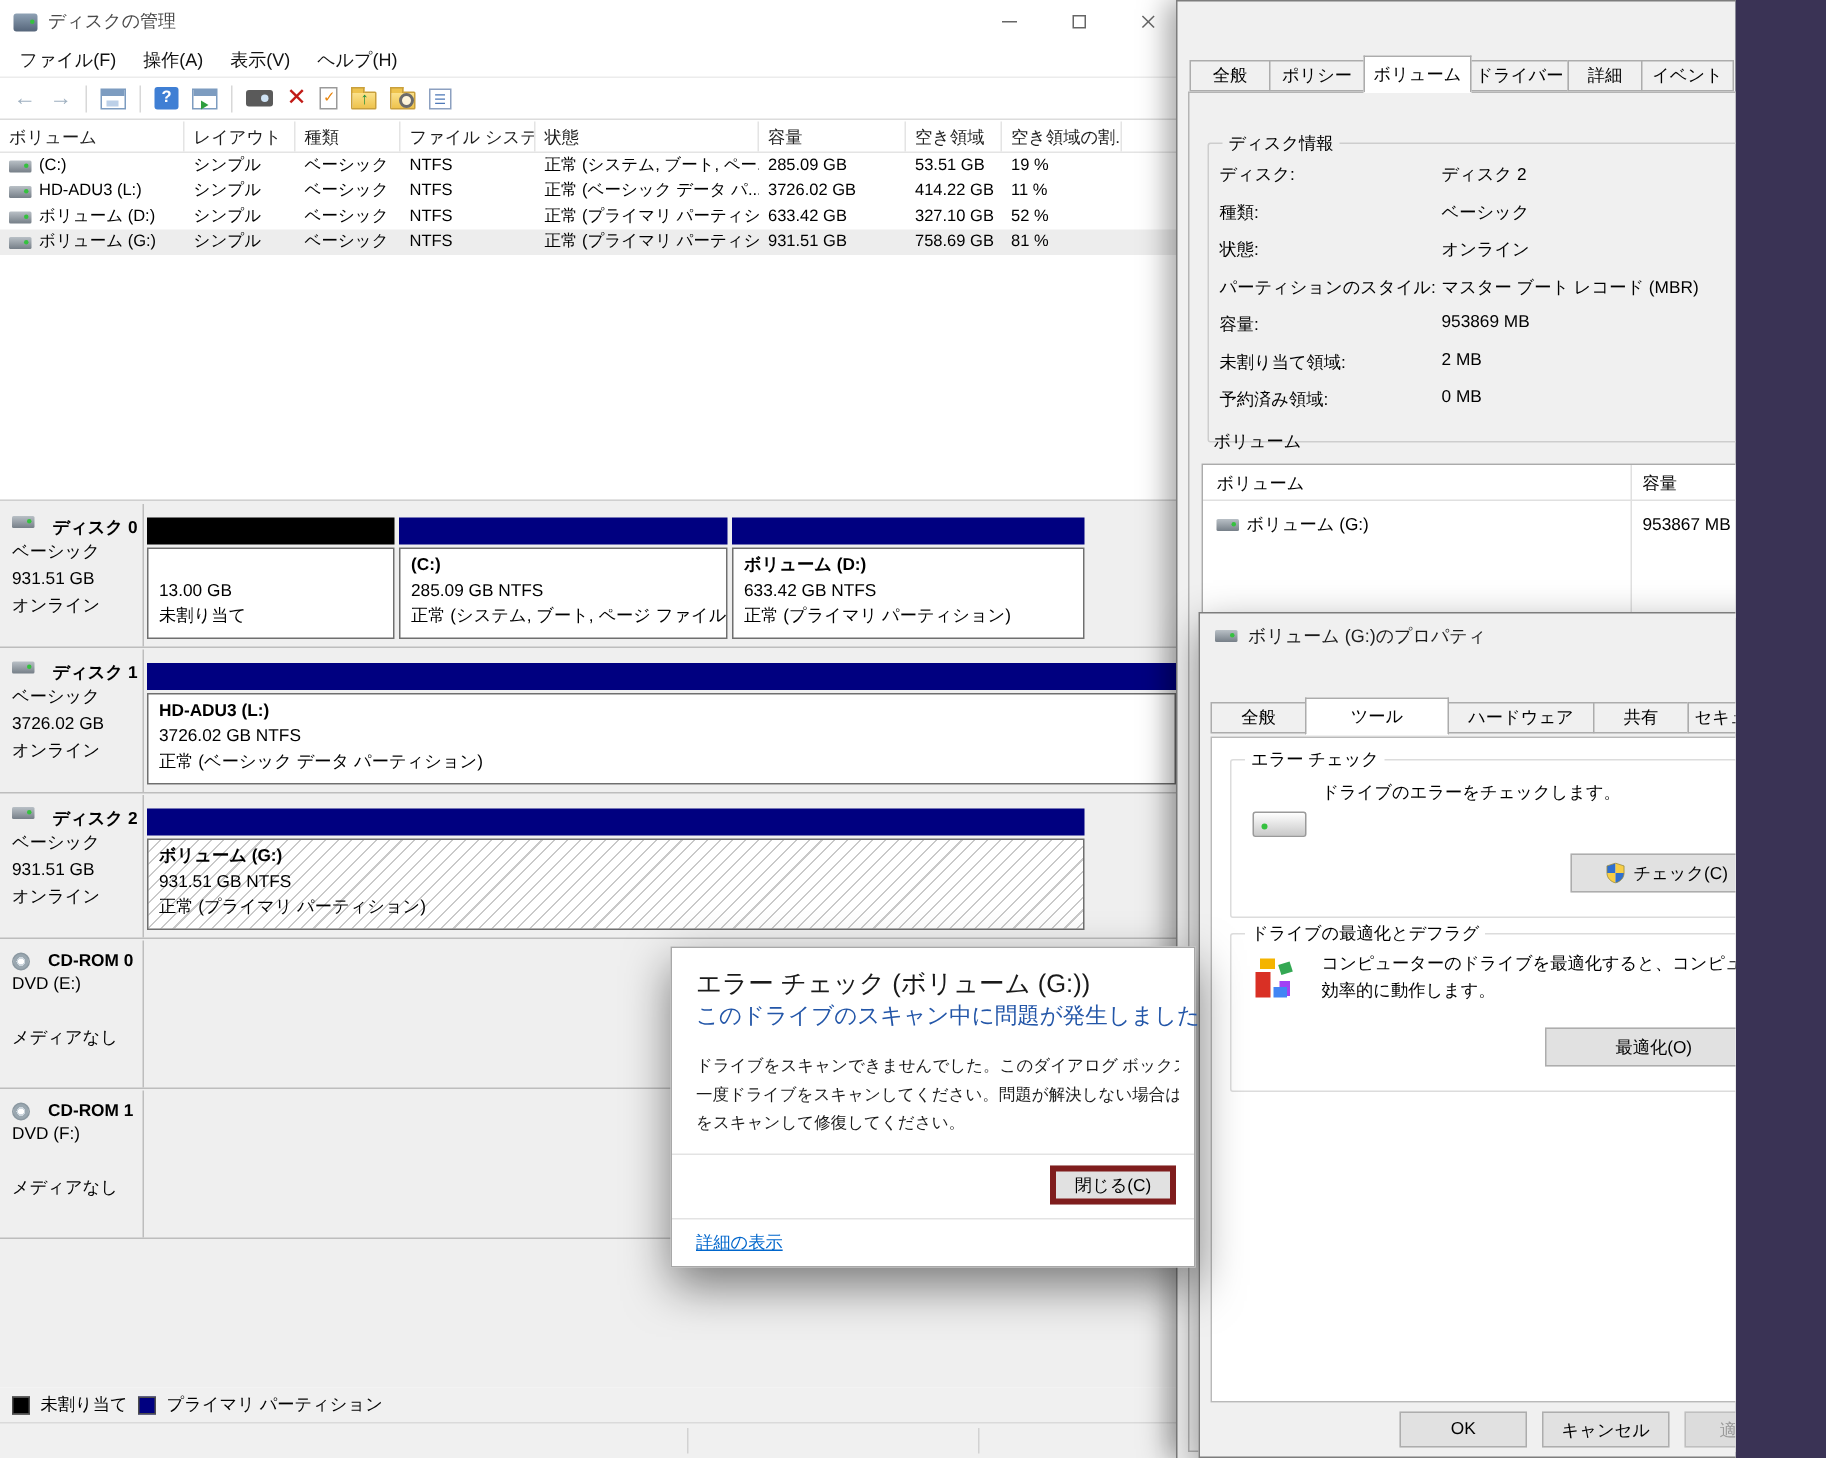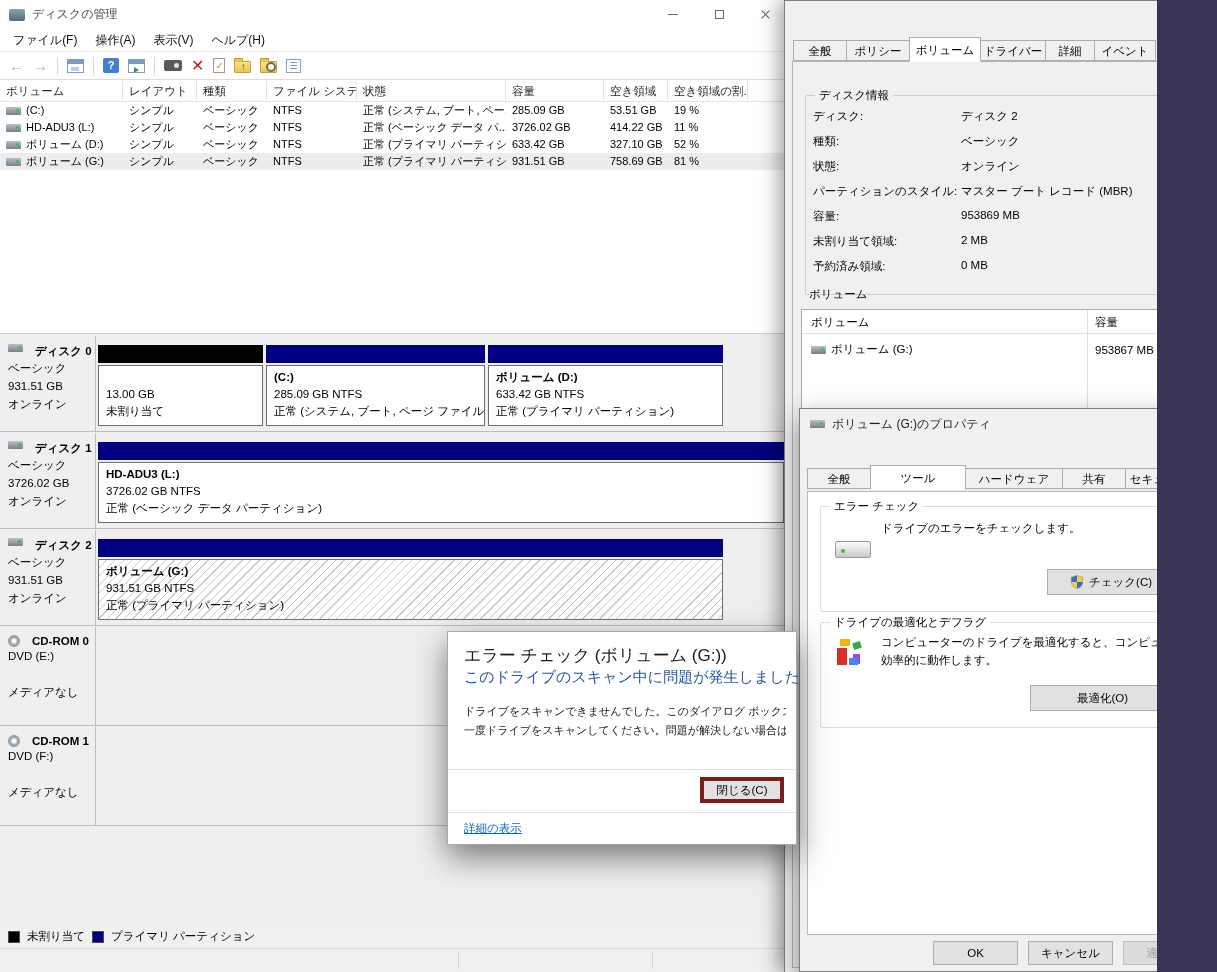--- a/index.html
+++ b/index.html
@@ -465,20 +465,21 @@
       <span>適用(A)</span>
     </div>
   </div>
 
   <div class="errdlg">
     <div class="ttl">エラー チェック (ボリューム (G:))</div>
     <div class="hd">このドライブのスキャン中に問題が発生しました</div>
     <div class="bd">
       <div>ドライブをスキャンできませんでした。このダイアログ ボックスを閉じて、もう</div>
       <div>一度ドライブをスキャンしてください。問題が解決しない場合は、ドライブ</div>
+      <div>をスキャンして修復してください。</div>
     </div>
     <div class="sep" style="top:137px"></div>
     <div class="btn default abs" style="right:12px;top:145px;width:84px;height:26px">
       <span>閉じる(C)</span>
     </div>
     <div class="sep" style="top:180px"></div>
     <a class="lnk">詳細の表示</a>
   </div>
 
 </div>

